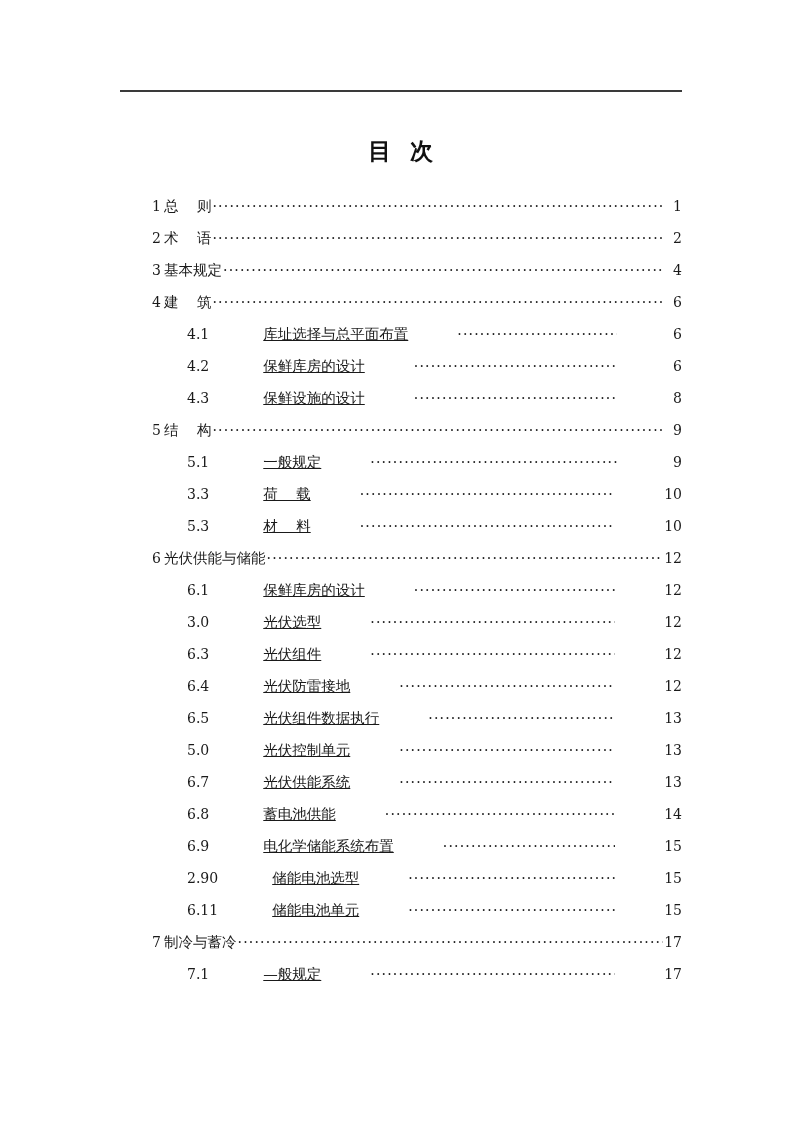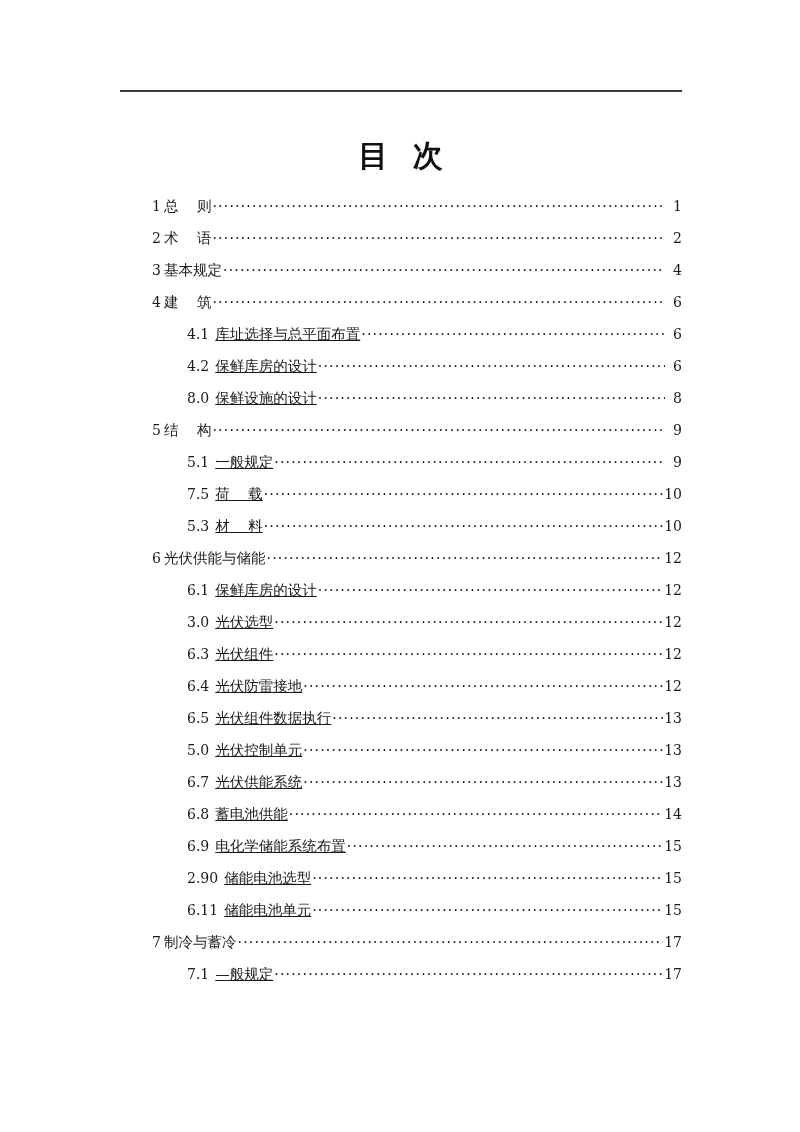--- a/index.html
+++ b/index.html
@@ -36,21 +36,21 @@
   }
 
   
   .doc-title {
     position: absolute;
     left: 120px;
     top: 136px;
     width: 562px;
     text-align: center;
     font-family: "DejaVu Sans", "Liberation Sans", sans-serif;
-    font-size: 30px;
+    font-size: 23px;
     font-weight: 600;
     letter-spacing: 0.04em;
     color: #111111;
     white-space: pre;
   }
 
   
   .toc {
     position: absolute;
     left: 120px;
@@ -77,20 +77,21 @@
     font-size: 14px;
   }
   .toc-entry.level-1 .label {
     flex: 0 0 auto;
     padding-left: 8px;
   }
 
   
   .toc-entry.level-2 {
     padding-left: 67px;
+    gap: 48px;
   }
   .toc-entry.level-2 .num {
     flex: 0 0 auto;
     font-size: 14px;
     padding-right: 6px;
   }
   .toc-entry.level-2 .label {
     flex: 0 0 auto;
     text-decoration: underline;
   }
@@ -131,24 +132,24 @@
 
   <div class="doc-title">目  次</div>
 
   <div class="toc" id="toc-list">
       <div class="toc-entry level-1"><span class="num">1</span><span class="label">总    则</span><span class="leader"></span><span class="pageno">1</span></div>
       <div class="toc-entry level-1"><span class="num">2</span><span class="label">术    语</span><span class="leader"></span><span class="pageno">2</span></div>
       <div class="toc-entry level-1"><span class="num">3</span><span class="label">基本规定</span><span class="leader"></span><span class="pageno">4</span></div>
       <div class="toc-entry level-1"><span class="num">4</span><span class="label">建    筑</span><span class="leader"></span><span class="pageno">6</span></div>
       <div class="toc-entry level-2"><span class="num">4.1</span><span class="label">库址选择与总平面布置</span><span class="leader"></span><span class="pageno">6</span></div>
       <div class="toc-entry level-2"><span class="num">4.2</span><span class="label">保鲜库房的设计</span><span class="leader"></span><span class="pageno">6</span></div>
-      <div class="toc-entry level-2"><span class="num">8.0</span><span class="label">保鲜设施的设计</span><span class="leader"></span><span class="pageno">8</span></div>
+      <div class="toc-entry level-2"><span class="num">4.3</span><span class="label">保鲜设施的设计</span><span class="leader"></span><span class="pageno">8</span></div>
       <div class="toc-entry level-1"><span class="num">5</span><span class="label">结    构</span><span class="leader"></span><span class="pageno">9</span></div>
       <div class="toc-entry level-2"><span class="num">5.1</span><span class="label">一般规定</span><span class="leader"></span><span class="pageno">9</span></div>
-      <div class="toc-entry level-2"><span class="num">7.5</span><span class="label">荷    载</span><span class="leader"></span><span class="pageno">10</span></div>
+      <div class="toc-entry level-2"><span class="num">3.3</span><span class="label">荷    载</span><span class="leader"></span><span class="pageno">10</span></div>
       <div class="toc-entry level-2"><span class="num">5.3</span><span class="label">材    料</span><span class="leader"></span><span class="pageno">10</span></div>
       <div class="toc-entry level-1"><span class="num">6</span><span class="label">光伏供能与储能</span><span class="leader"></span><span class="pageno">12</span></div>
       <div class="toc-entry level-2"><span class="num">6.1</span><span class="label">保鲜库房的设计</span><span class="leader"></span><span class="pageno">12</span></div>
       <div class="toc-entry level-2"><span class="num">3.0</span><span class="label">光伏选型</span><span class="leader"></span><span class="pageno">12</span></div>
       <div class="toc-entry level-2"><span class="num">6.3</span><span class="label">光伏组件</span><span class="leader"></span><span class="pageno">12</span></div>
       <div class="toc-entry level-2"><span class="num">6.4</span><span class="label">光伏防雷接地</span><span class="leader"></span><span class="pageno">12</span></div>
       <div class="toc-entry level-2"><span class="num">6.5</span><span class="label">光伏组件数据执行</span><span class="leader"></span><span class="pageno">13</span></div>
       <div class="toc-entry level-2"><span class="num">5.0</span><span class="label">光伏控制单元</span><span class="leader"></span><span class="pageno">13</span></div>
       <div class="toc-entry level-2"><span class="num">6.7</span><span class="label">光伏供能系统</span><span class="leader"></span><span class="pageno">13</span></div>
       <div class="toc-entry level-2"><span class="num">6.8</span><span class="label">蓄电池供能</span><span class="leader"></span><span class="pageno">14</span></div>

